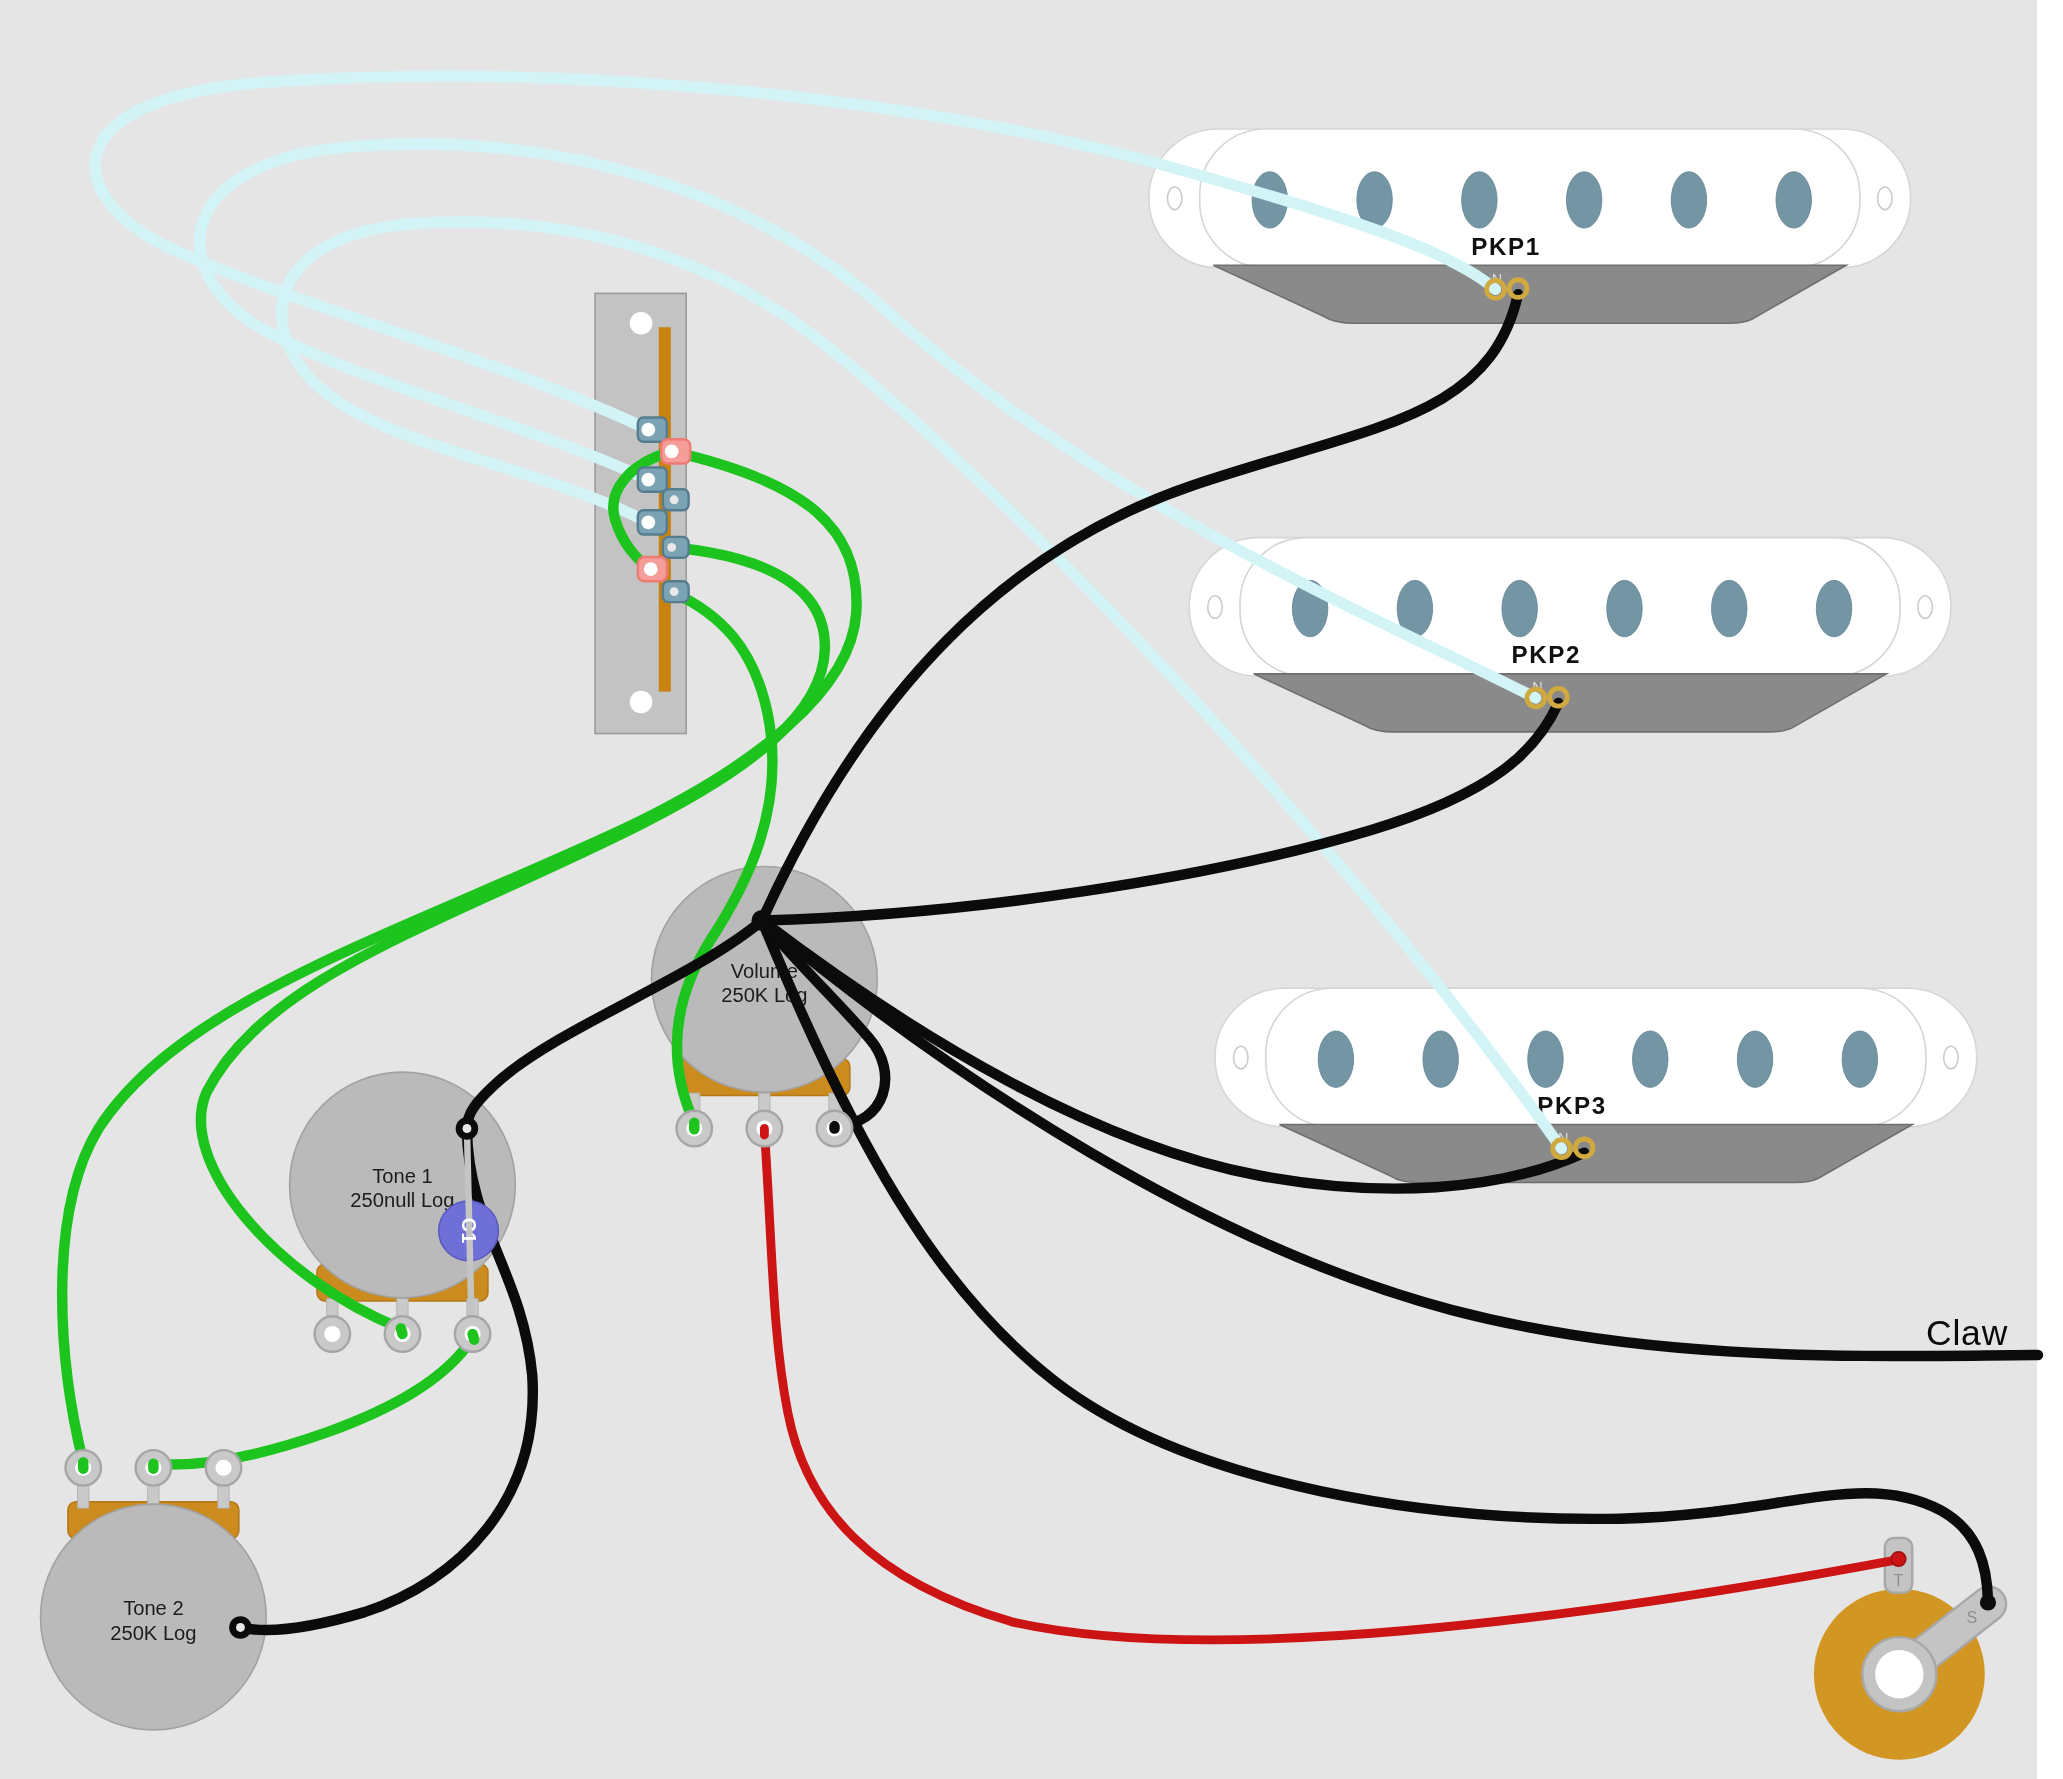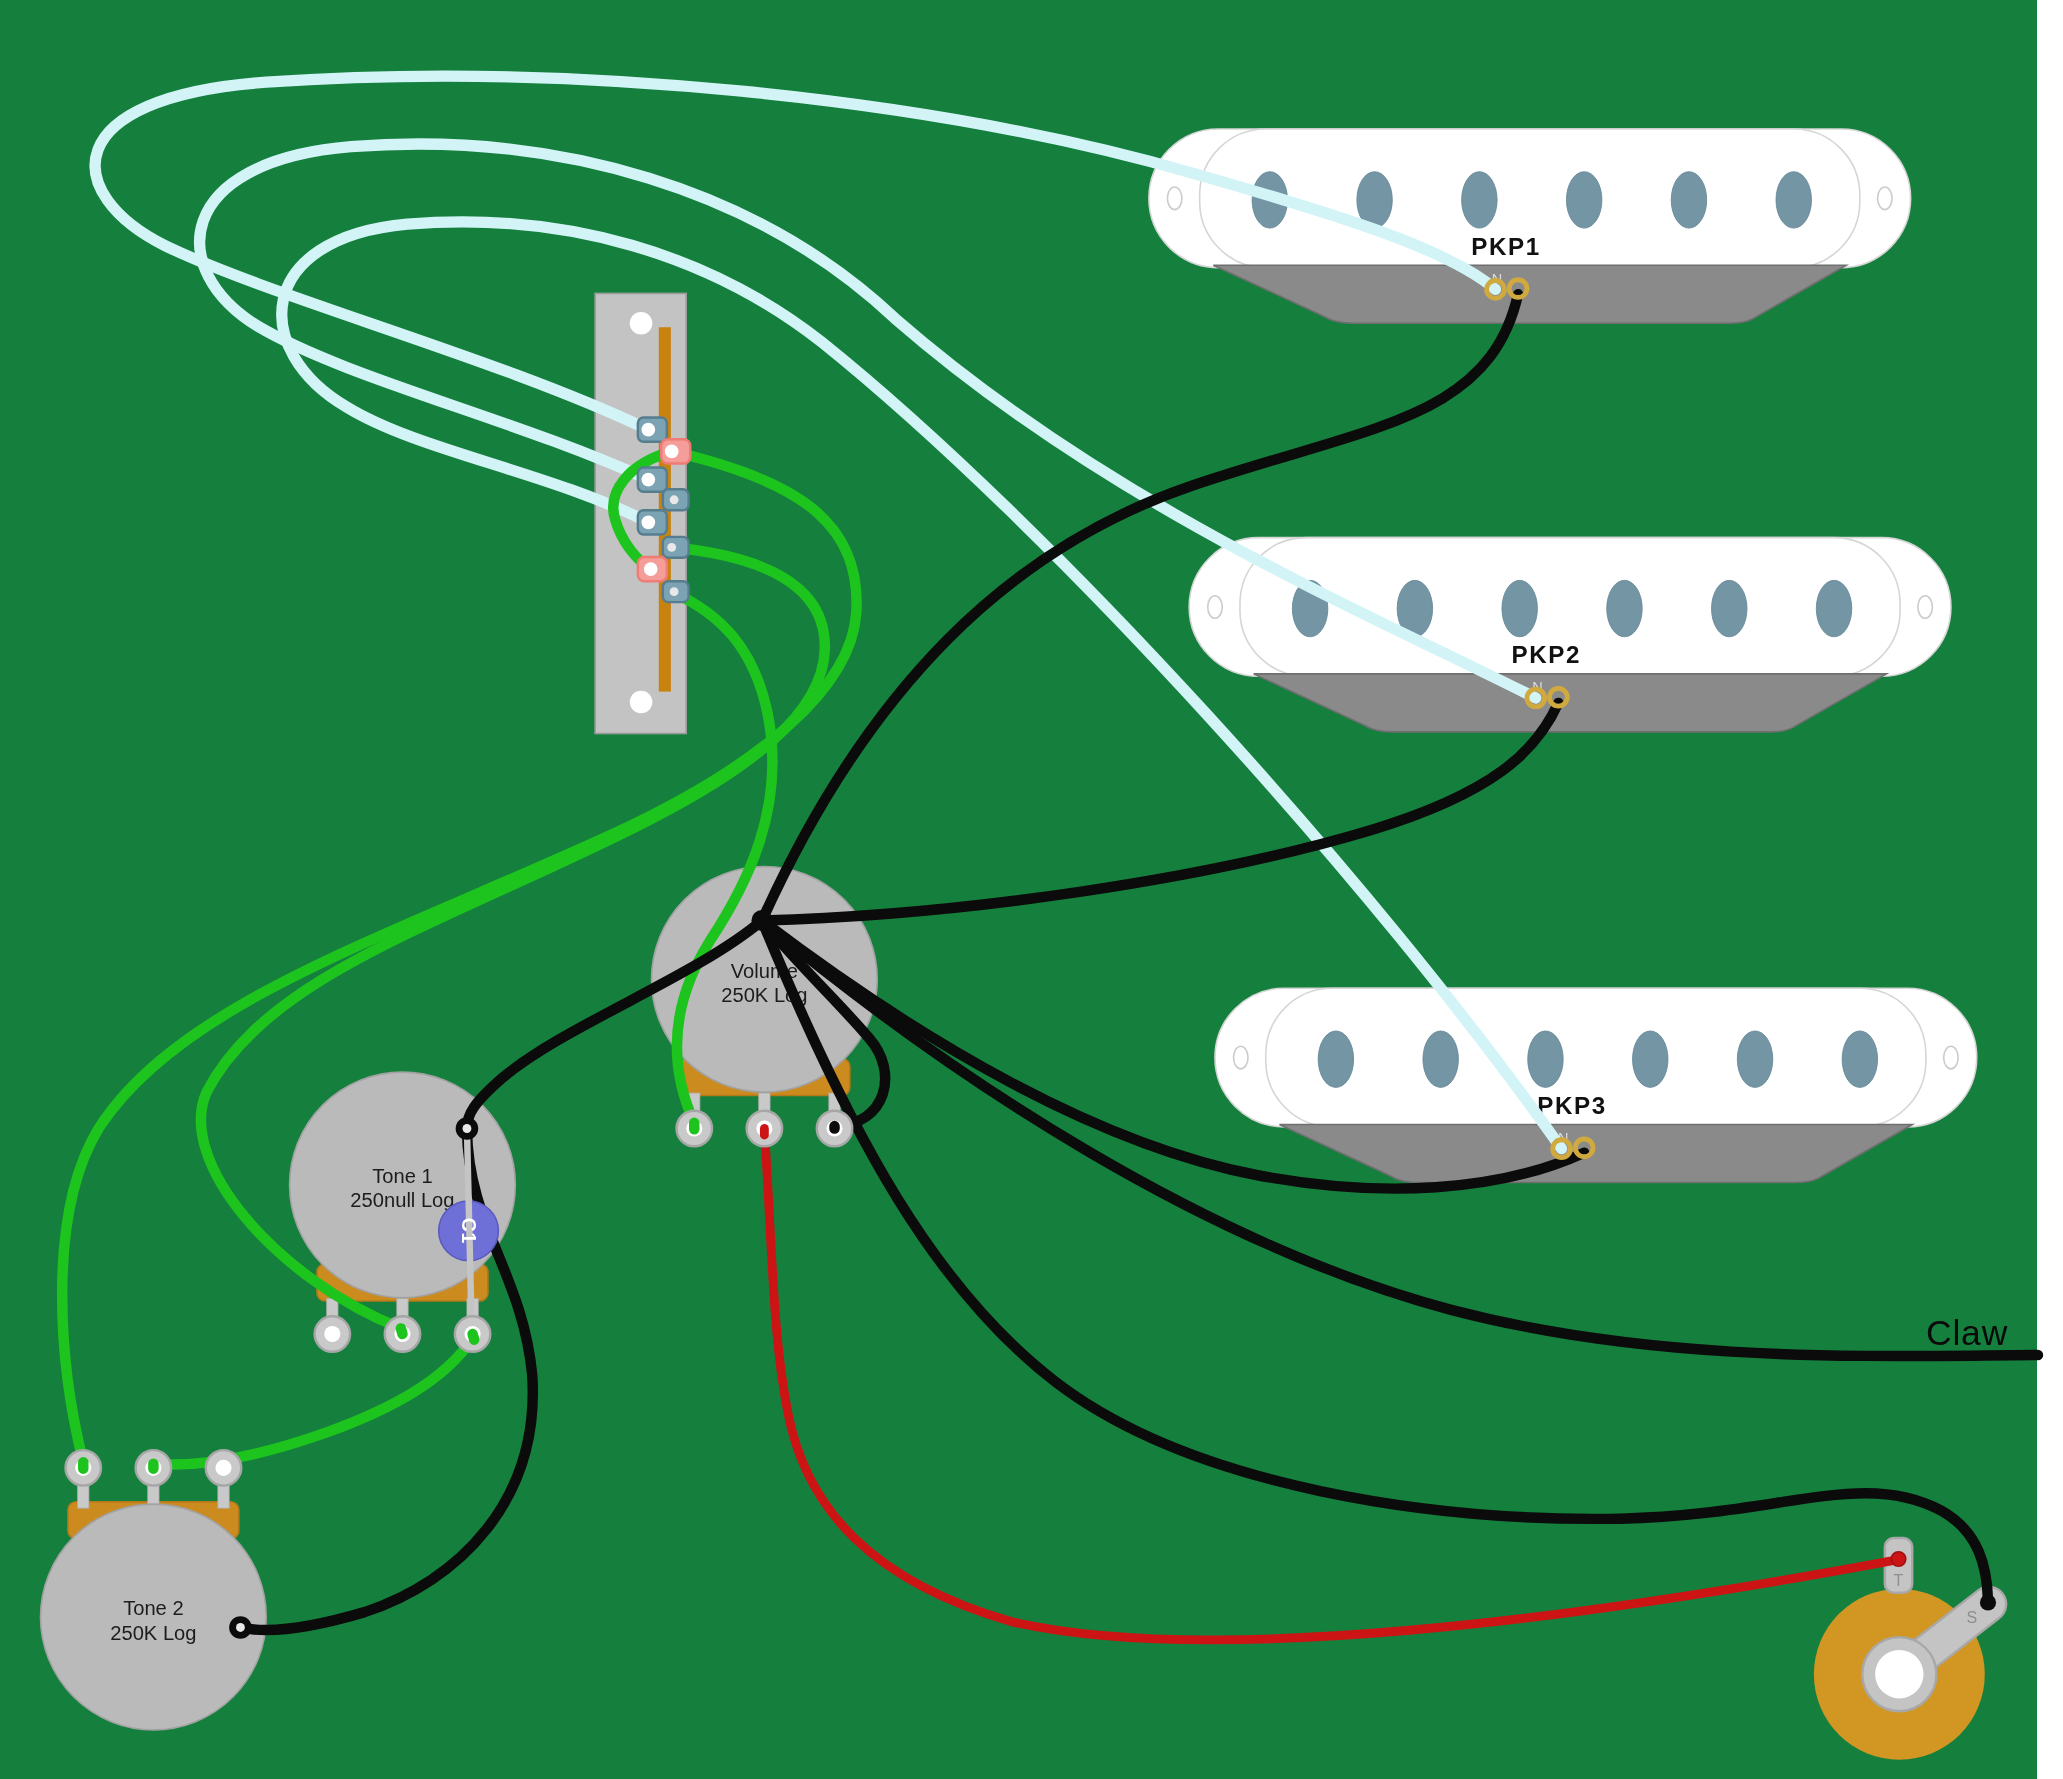--- a/index.html
+++ b/index.html
@@ -1,16 +1,16 @@
 <!DOCTYPE html>
 <html style="font-size:13px"><head>
 <meta charset="utf-8">
 <style>
   html,body{margin:0;padding:0;background:#ffffff;}
-  .stage{width:2037px;height:1779px;position:relative;background:#15803d;}
+  .stage{width:2037px;height:1779px;position:relative;background:#e5e5e5;}
   svg{display:block;}
   text{font-family:"Liberation Sans", sans-serif;}
   .pkp-label{font-size:30px;fill:#111;letter-spacing:2px;font-weight:bold;}
   .n-label{font-size:18px;fill:#dcdcdc;}
   .pot-label{font-size:25px;fill:#1c1c1c;}
   .cap-label{font-size:24px;fill:#ffffff;font-weight:bold;letter-spacing:1px;}
   .jack-label{font-size:20px;fill:#8f8f8f;}
   .claw-label{font-size:44px;fill:#0a0a0a;letter-spacing:1px;}
 </style>
 </head>

